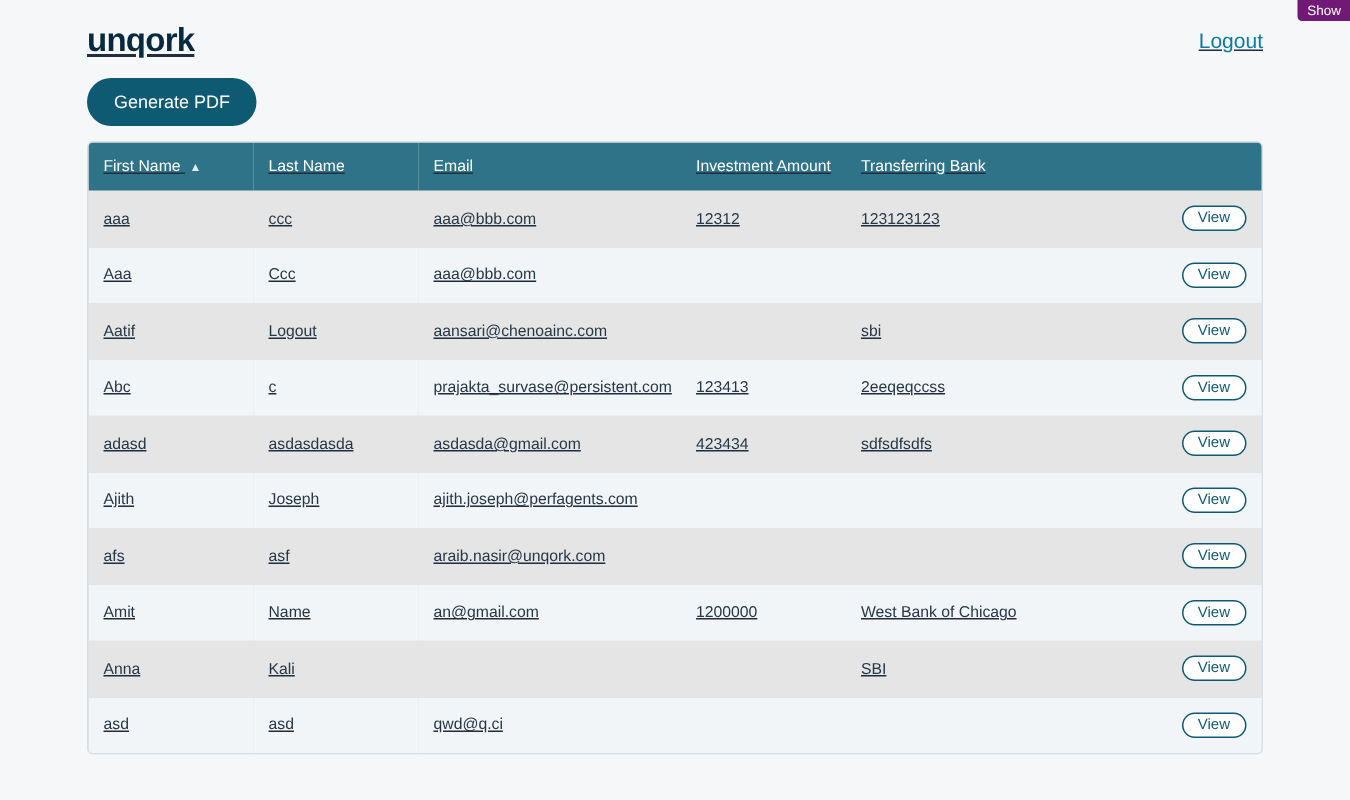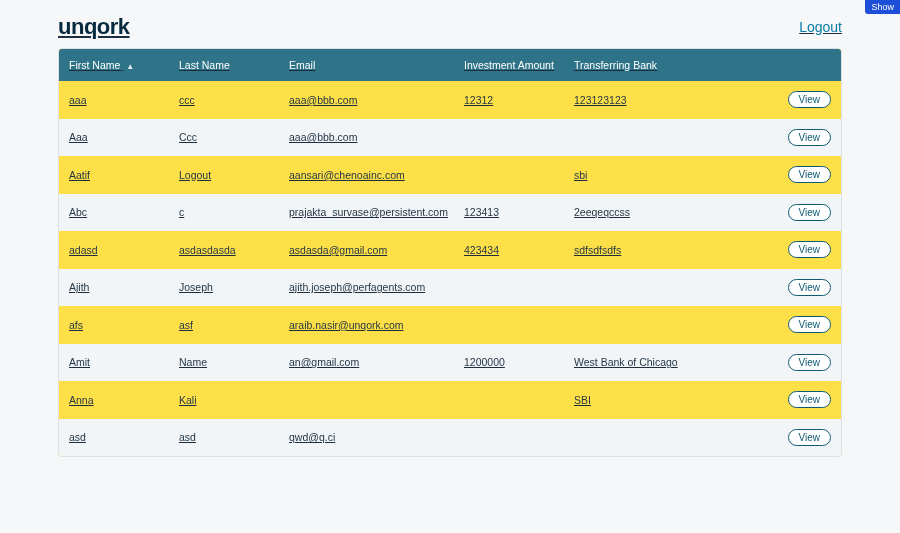--- a/index.html
+++ b/index.html
@@ -7,21 +7,21 @@
   body {
     background: #f5f7f8;
     font-family: -apple-system, BlinkMacSystemFont, "Segoe UI", Arial, sans-serif;
     color: #1f2d3d;
     font-size: 11px;
     overflow: hidden;
   }
   .show-badge {
     position: absolute;
     top: 0; right: 0;
-    background: #1d4ed8;
+    background: #701a75;
     color: #fff;
     font-size: 9px;
     padding: 2px 6px;
     border-bottom-left-radius: 3px;
     cursor: pointer;
   }
   .page {
     width: 784px;
     margin: 0 auto;
     padding-top: 12px;
@@ -52,21 +52,21 @@
     padding: 9px 18px;
     font-size: 12px;
     font-weight: 500;
     cursor: pointer;
     margin: 4px 0 10px 0;
   }
   .table-wrap {
     border: 1px solid #d9e1e6;
     border-radius: 4px;
     overflow: hidden;
-    background: #fde047;
+    background: #e5e5e5;
   }
   table { width: 100%; border-collapse: collapse; table-layout: fixed; }
   thead tr { background: #2e7387; }
   th {
     color: #fff;
     font-weight: 500;
     font-size: 10.5px;
     text-align: left;
     padding: 10px 10px;
     white-space: nowrap;
@@ -113,20 +113,21 @@
 <body>
 
 <div class="show-badge">Show</div>
 
 <div class="page">
   <div class="header">
     <div class="logo">unqork</div>
     <a class="logout">Logout</a>
   </div>
 
+  <button class="btn-primary">Generate PDF</button>
 
   <div class="table-wrap">
     <table>
       <colgroup>
         <col class="c-first">
           <col class="c-last">
           <col class="c-email">
           <col class="c-inv">
           <col class="c-bank">
           <col class="c-act">

